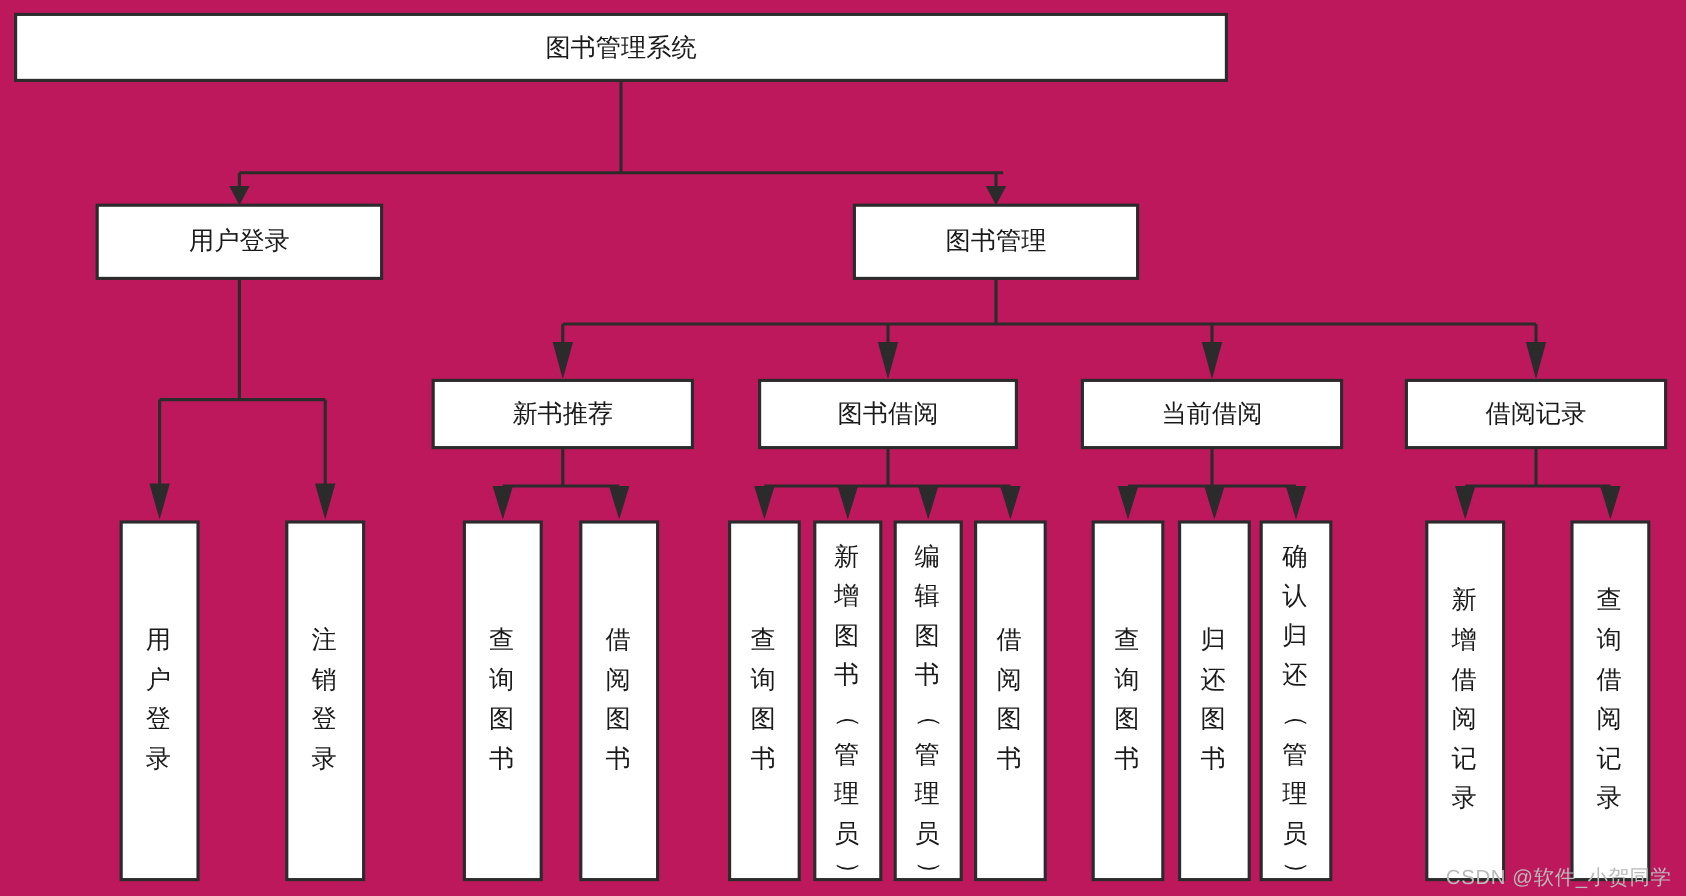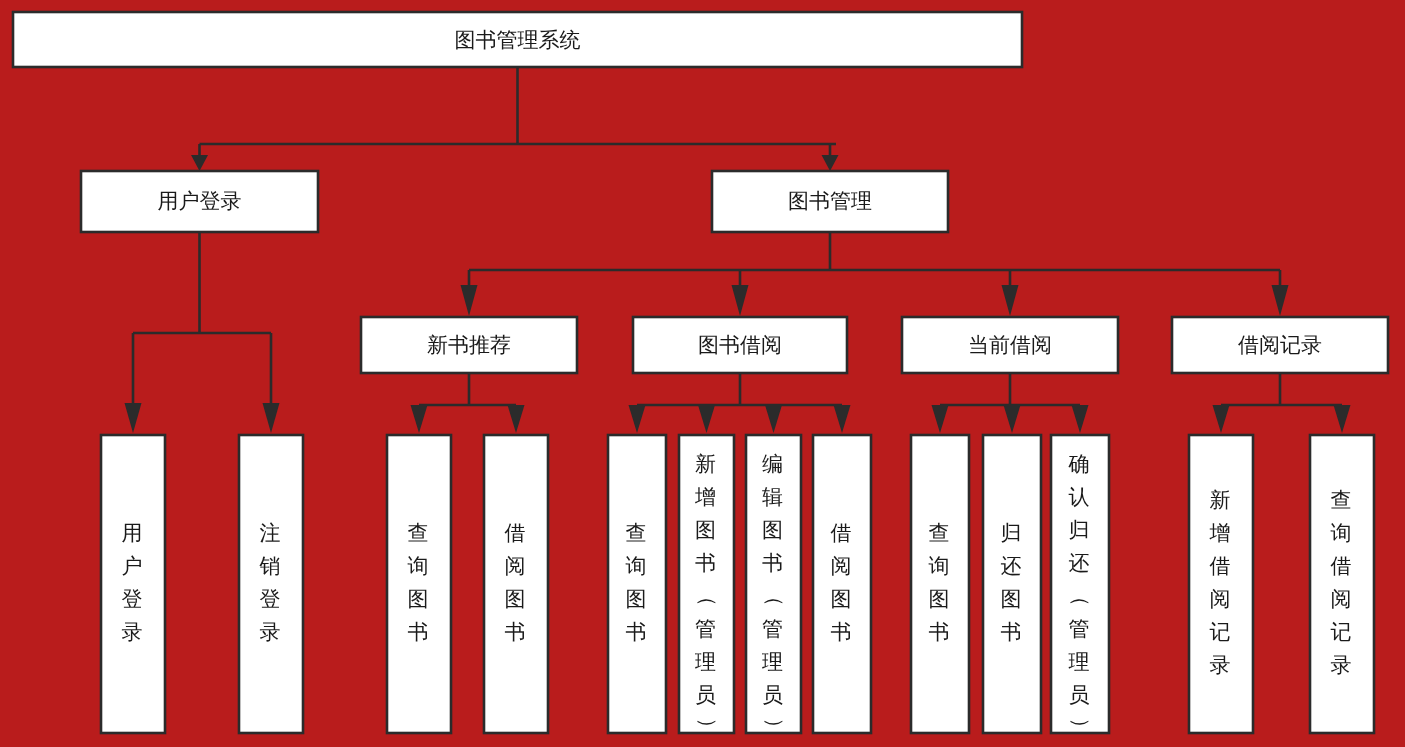--- a/index.html
+++ b/index.html
@@ -11,21 +11,21 @@
     width: 1405px;
     height: 747px;
     font-family: "Liberation Sans", "DejaVu Sans", sans-serif;
     overflow: hidden;
     position: relative;
   }
   #diagram-root {
     position: relative;
     width: 1405px;
     height: 747px;
-    background: #b91c1c;
+    background: #be185d;
   }
   svg#flow-svg {
     position: absolute;
     left: 0;
     top: 0;
     width: 1405px;
     height: 747px;
   }
   .node-box {
     fill: #ffffff;
@@ -275,13 +275,14 @@
           <text class="node-label-v" x="1342" y="534.5">询</text>
           <text class="node-label-v" x="1342" y="567.5">借</text>
           <text class="node-label-v" x="1342" y="600.5">阅</text>
           <text class="node-label-v" x="1342" y="633.5">记</text>
           <text class="node-label-v" x="1342" y="666.5">录</text>
         </g>
       </g>
 
   </svg>
 
+  <div class="watermark">CSDN @软件_小贺同学</div>
 </div>
 
 </body></html>

